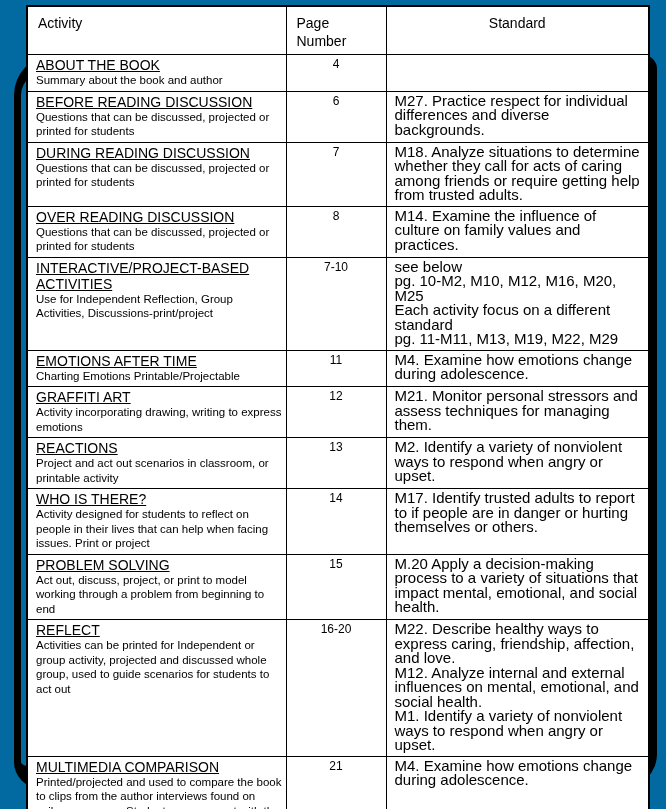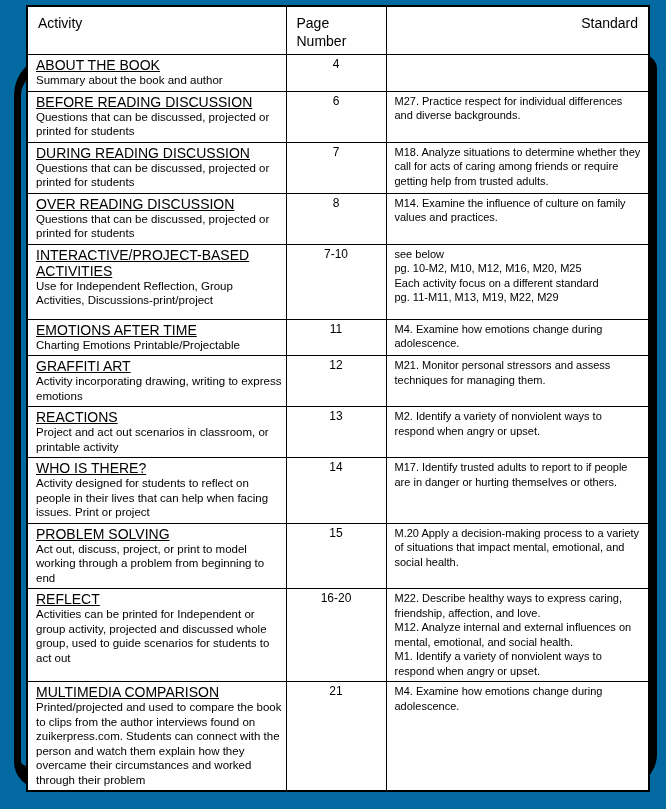--- a/index.html
+++ b/index.html
@@ -49,21 +49,21 @@
   }
   thead tr { height: 48px; }
   thead th {
     background: #e5e5e5;
     font-weight: normal;
     font-size: 14px;
     text-align: left;
     padding: 7px 10px 4px 10px;
     line-height: 18px;
   }
-  thead th.std-h { text-align: right; }
+  thead th.std-h { text-align: center; }
   tbody tr:nth-child(1)  { height: 35px; }
   tbody tr:nth-child(2)  { height: 49px; }
   tbody tr:nth-child(3)  { height: 49px; }
   tbody tr:nth-child(4)  { height: 49px; }
   tbody tr:nth-child(5)  { height: 75px; }
   tbody tr:nth-child(6)  { height: 36px; }
   tbody tr:nth-child(7)  { height: 49px; }
   tbody tr:nth-child(8)  { height: 49px; }
   tbody tr:nth-child(9)  { height: 63px; }
   tbody tr:nth-child(10) { height: 63px; }
@@ -80,21 +80,21 @@
     font-size: 11.5px;
     line-height: 14.5px;
   }
   td.page {
     text-align: center;
     font-size: 12px;
     padding: 2px 4px;
     line-height: 15px;
   }
   td.standard {
-    font-size: 11px;
+    font-size: 15px;
     line-height: 14.5px;
     padding: 2px 6px 3px 8px;
     white-space: pre-line;
   }
 </style>
 </head>
 <body>
 
 <div class="canvas">
   <div class="frame"></div>

